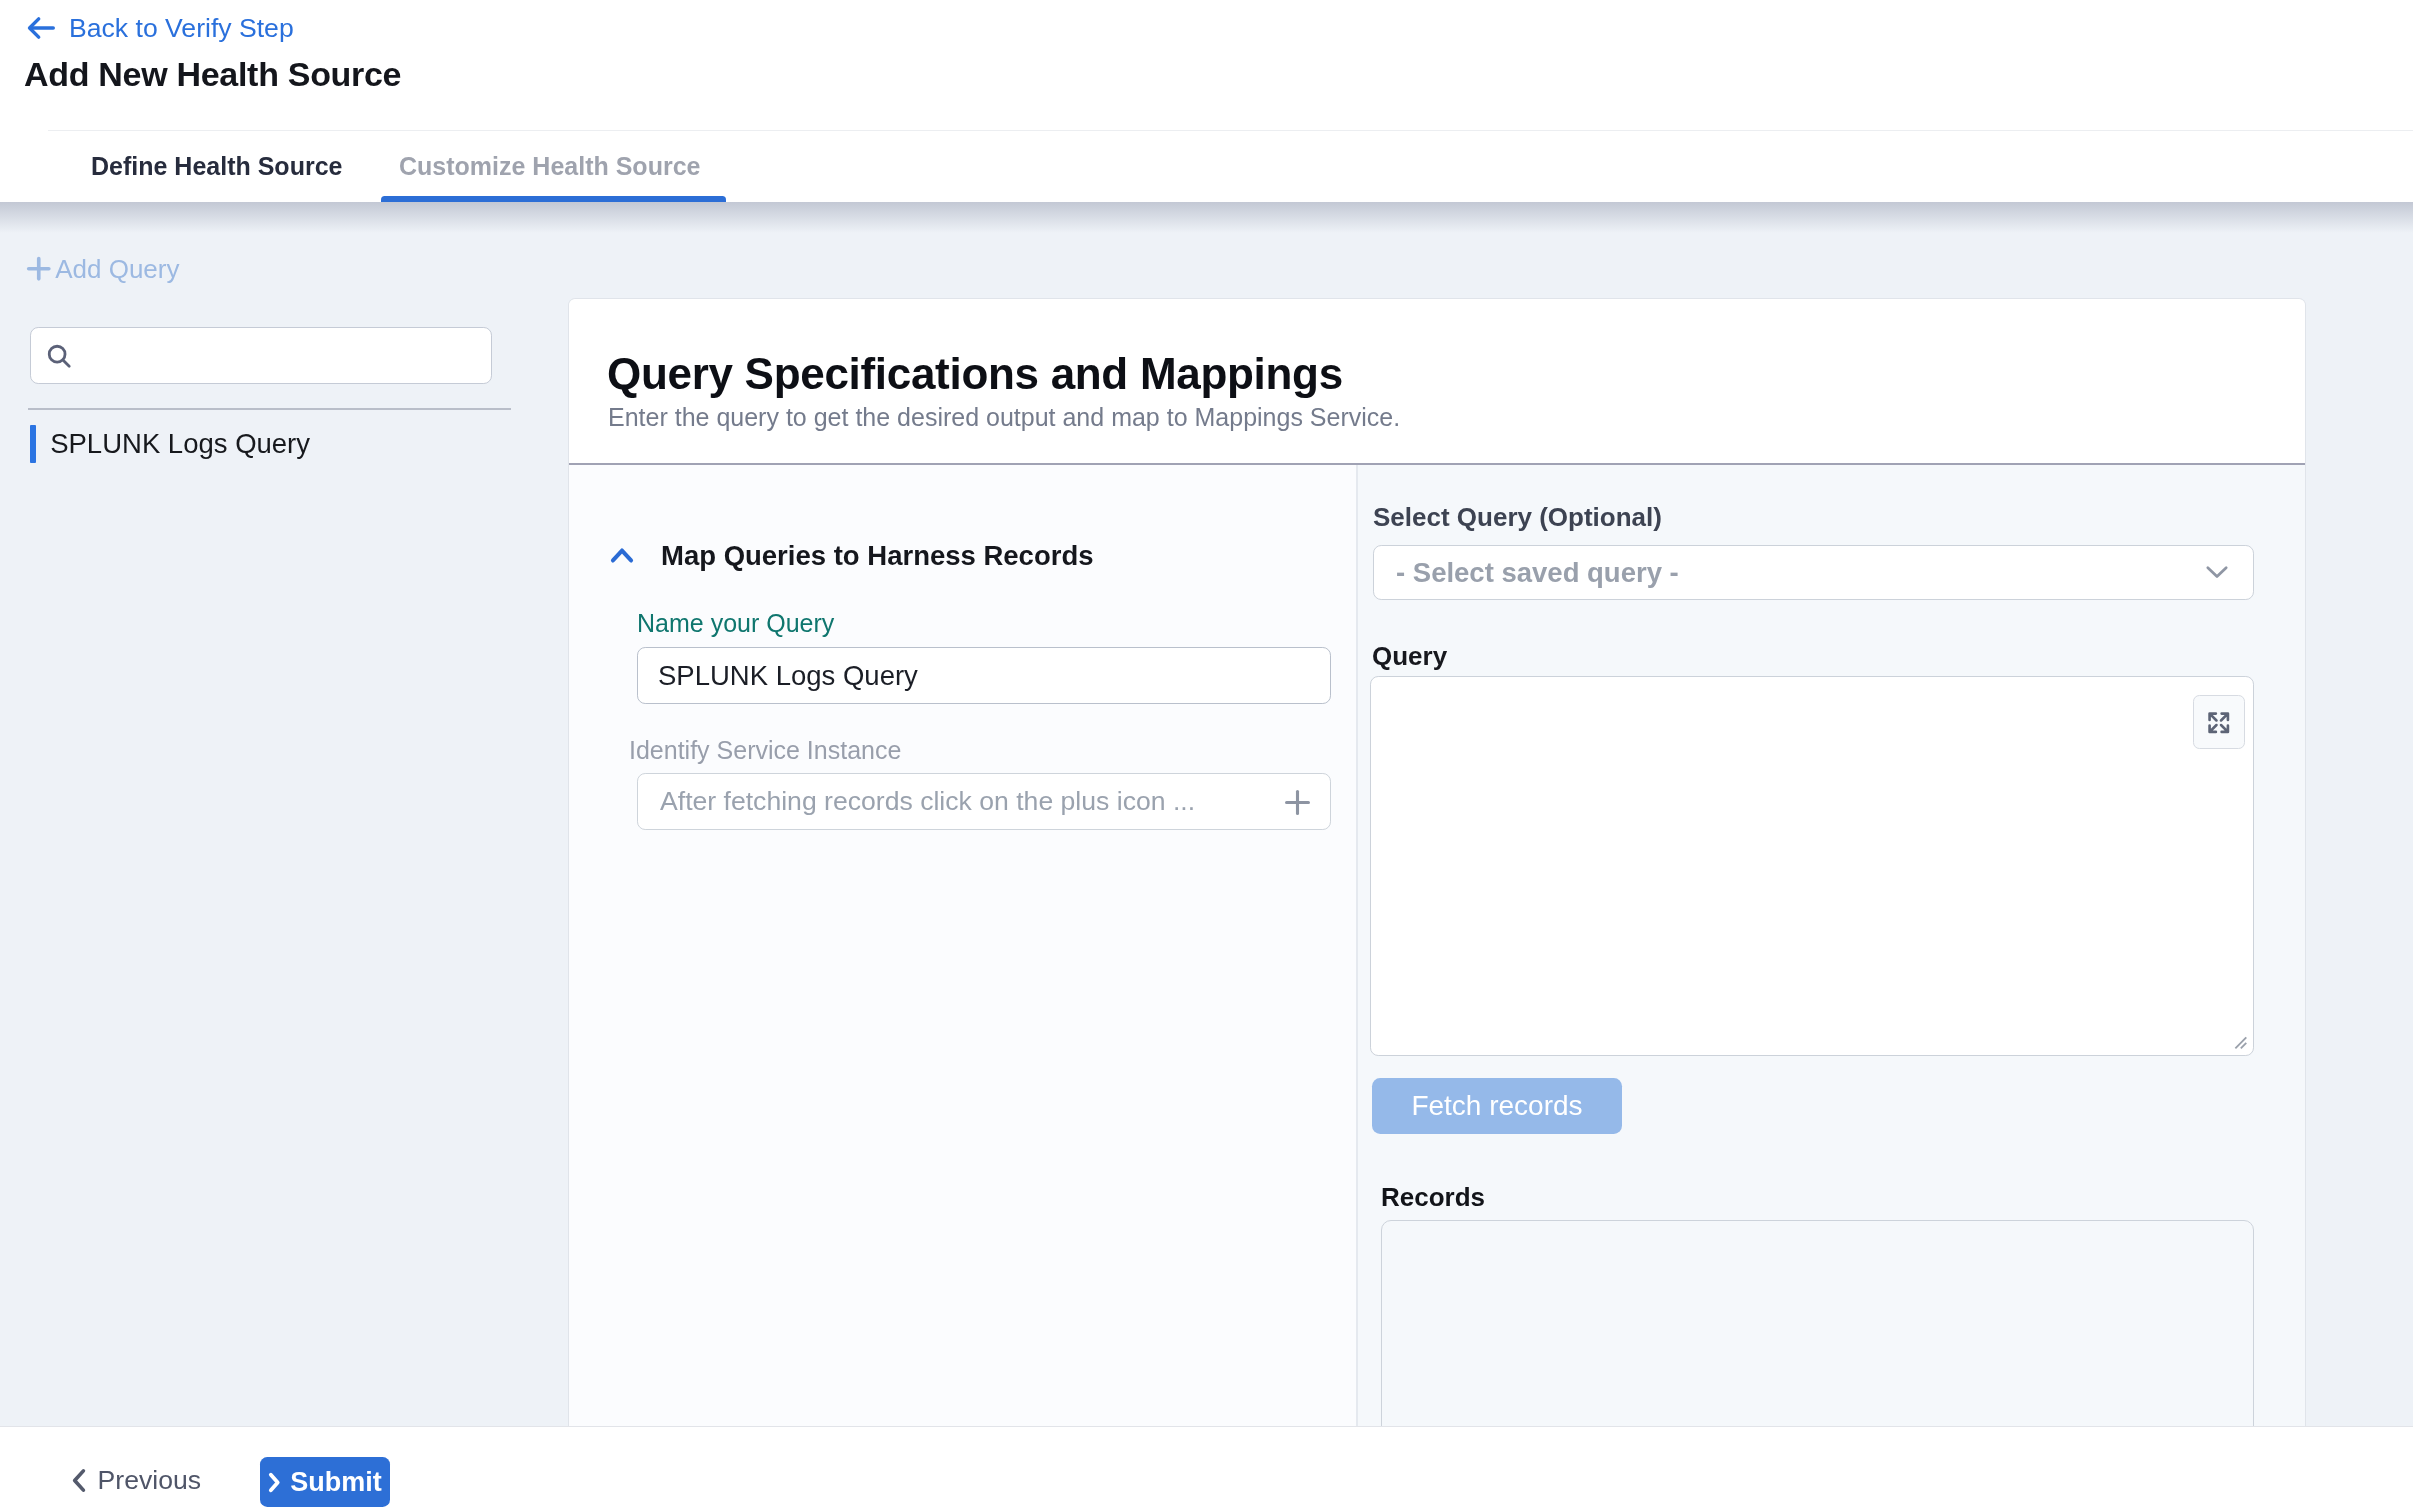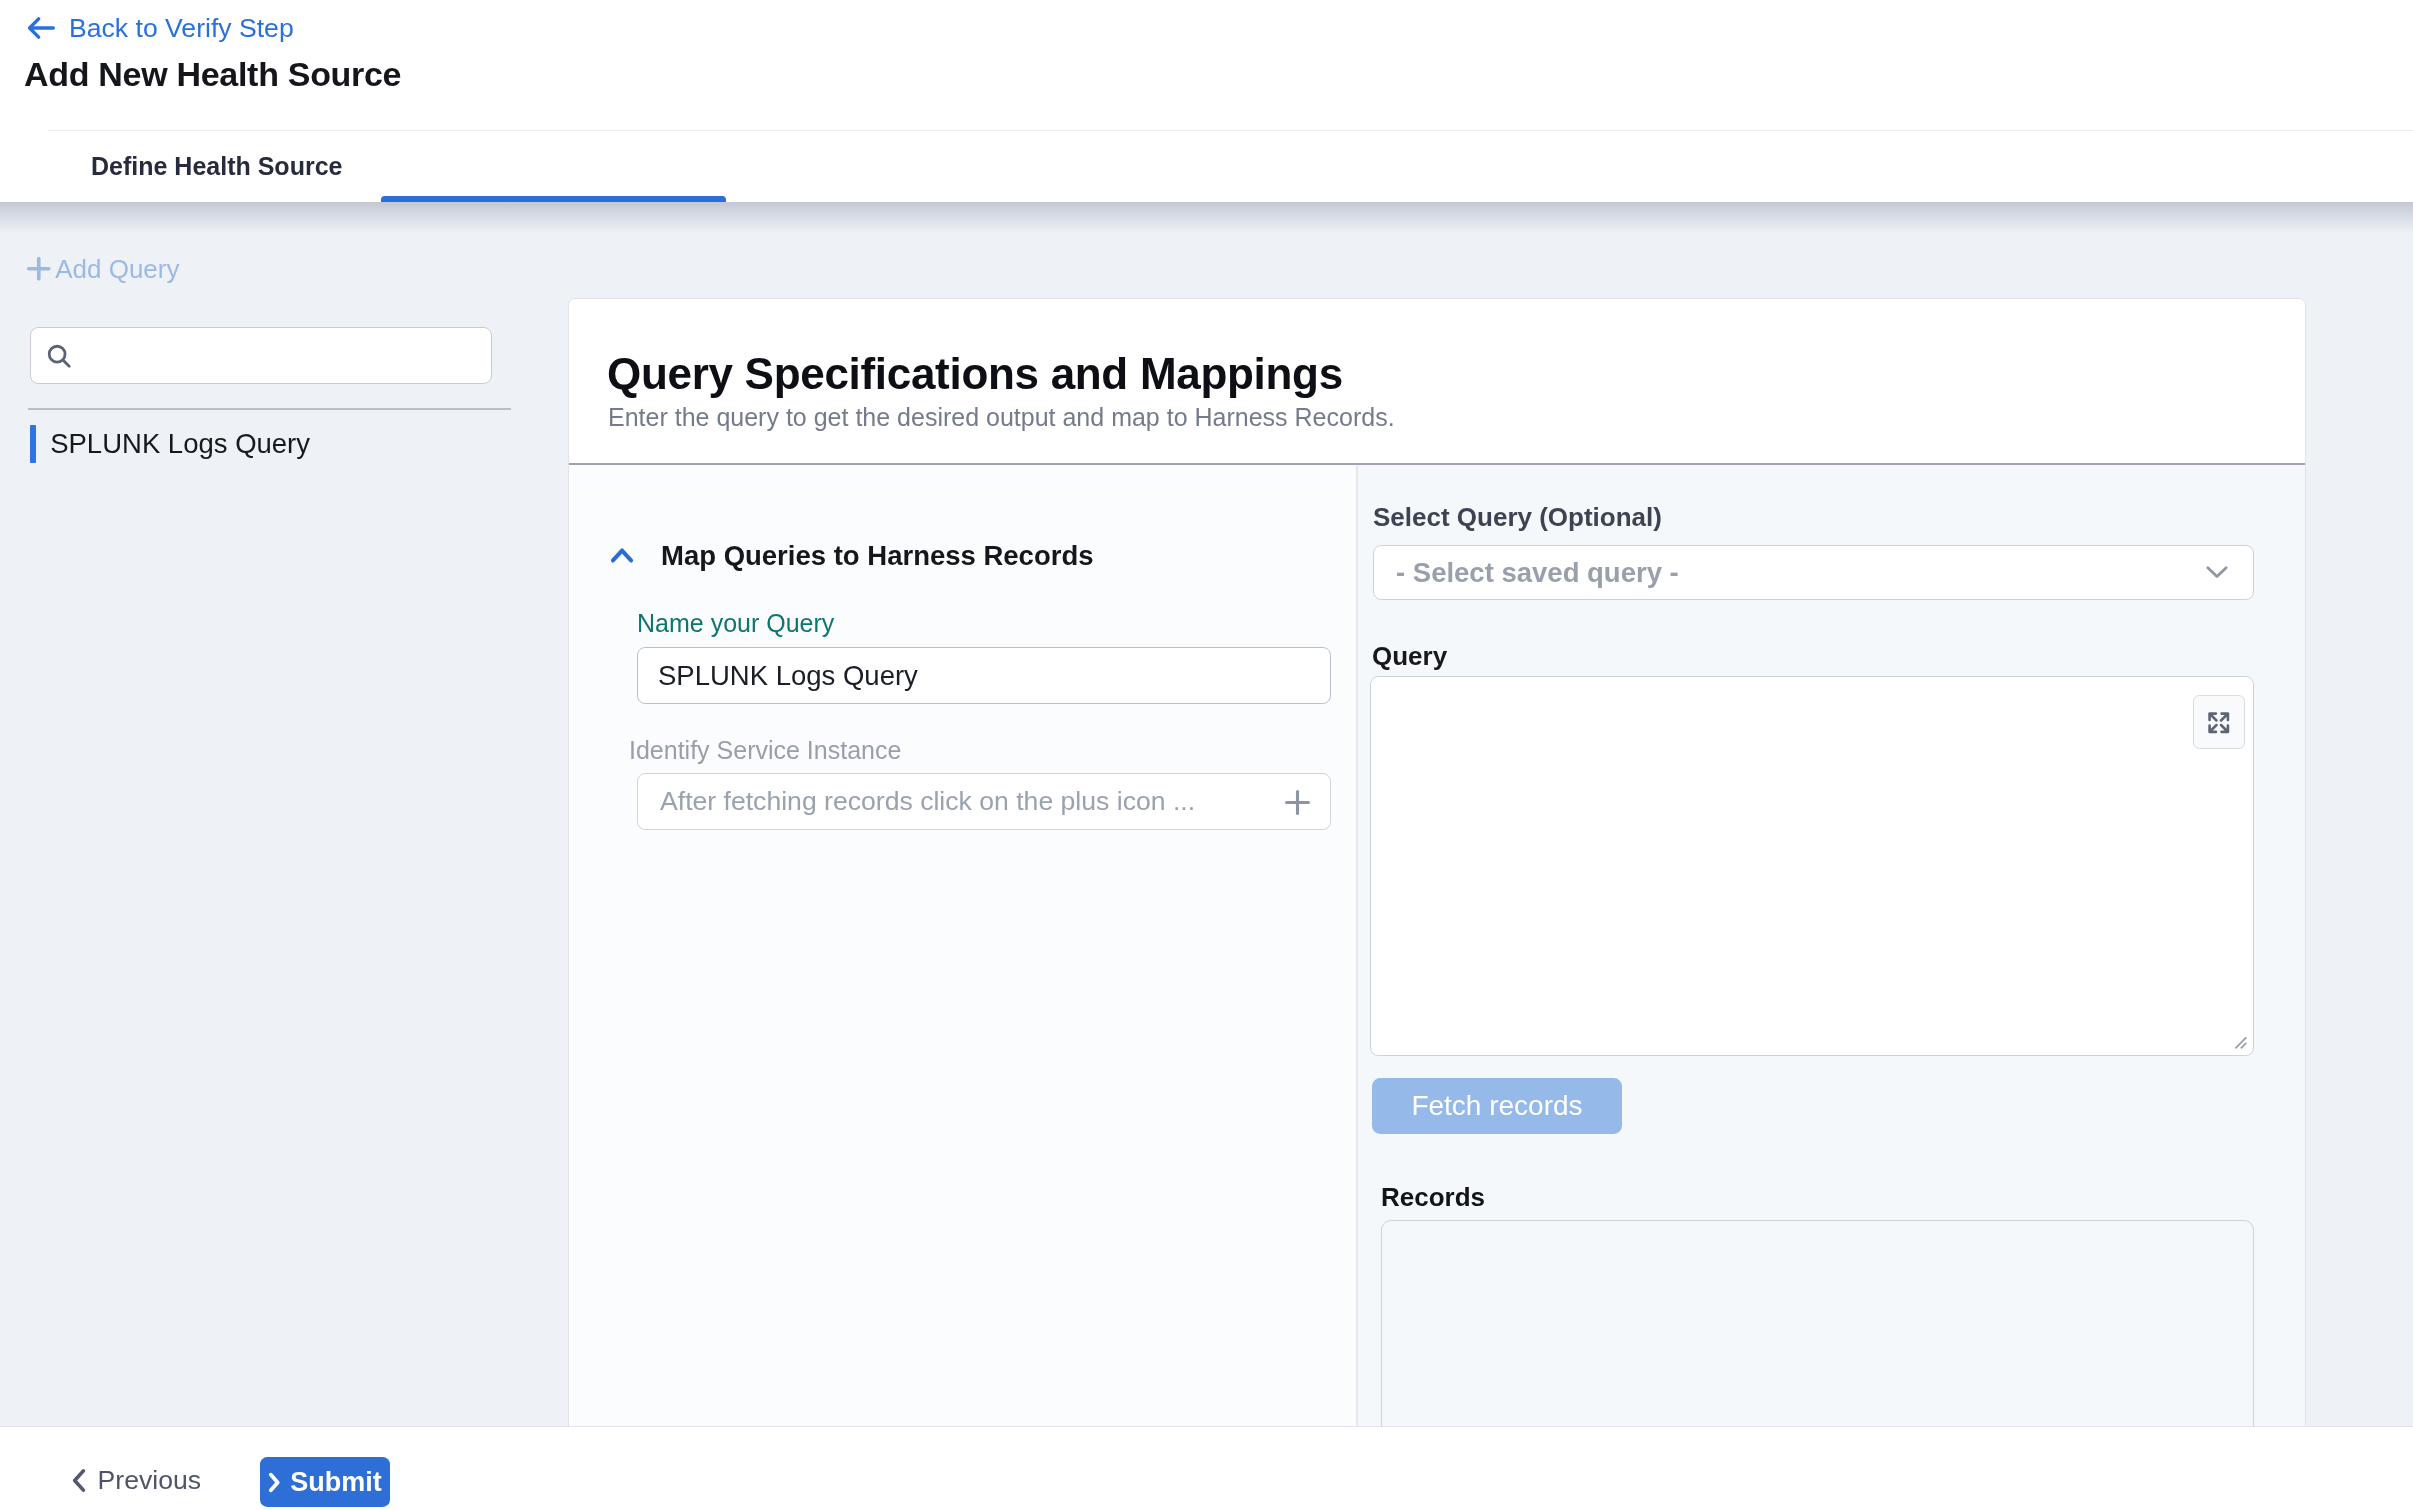--- a/index.html
+++ b/index.html
@@ -89,20 +89,21 @@
             <polyline points="15,4 5,14 15,24"></polyline>
           </g>
         </svg>
     </span>
     <span class="txt">Back to Verify Step</span>
   </div>
   <div class="page-title">Add New Health Source</div>
 
   <div class="tabbar">
     <div class="tab tab-define">Define Health Source</div>
+    <div class="tab tab-customize">Customize Health Source</div>
     <div class="tab-underline"></div>
   </div>
   <div class="content-bg"></div>
   <div class="tab-shadow"></div>
 
   <div class="add-query">
     <span style="display:flex;">
       <svg width="27.5" height="27.5" viewBox="0 0 30 30">
           <g stroke="#9cb9e2" stroke-width="4" stroke-linecap="round">
             <line x1="15" y1="4" x2="15" y2="26"></line>
@@ -128,21 +129,21 @@
   <div class="side-divider"></div>
 
   <div class="query-item">
     <span class="bar"></span>
     <span class="txt">SPLUNK Logs Query</span>
   </div>
 
   <div class="panel">
     <div class="panel-header"></div>
     <div class="panel-title">Query Specifications and Mappings</div>
-    <div class="panel-subtitle">Enter the query to get the desired output and map to Harness Records.</div>
+    <div class="panel-subtitle">Enter the query to get the desired output and map to Mappings Service.</div>
     <div class="panel-hdivider"></div>
     <div class="left-col-bg"></div>
     <div class="col-vdivider"></div>
 
     <div class="accordion-head">
       <span style="display:flex;">
         <svg width="26" height="19" viewBox="0 0 28 21">
             <polyline points="4,16 14,5 24,16" fill="none" stroke="#2b6bd4" stroke-width="4.5" stroke-linecap="round" stroke-linejoin="round"></polyline>
           </svg>
       </span>

